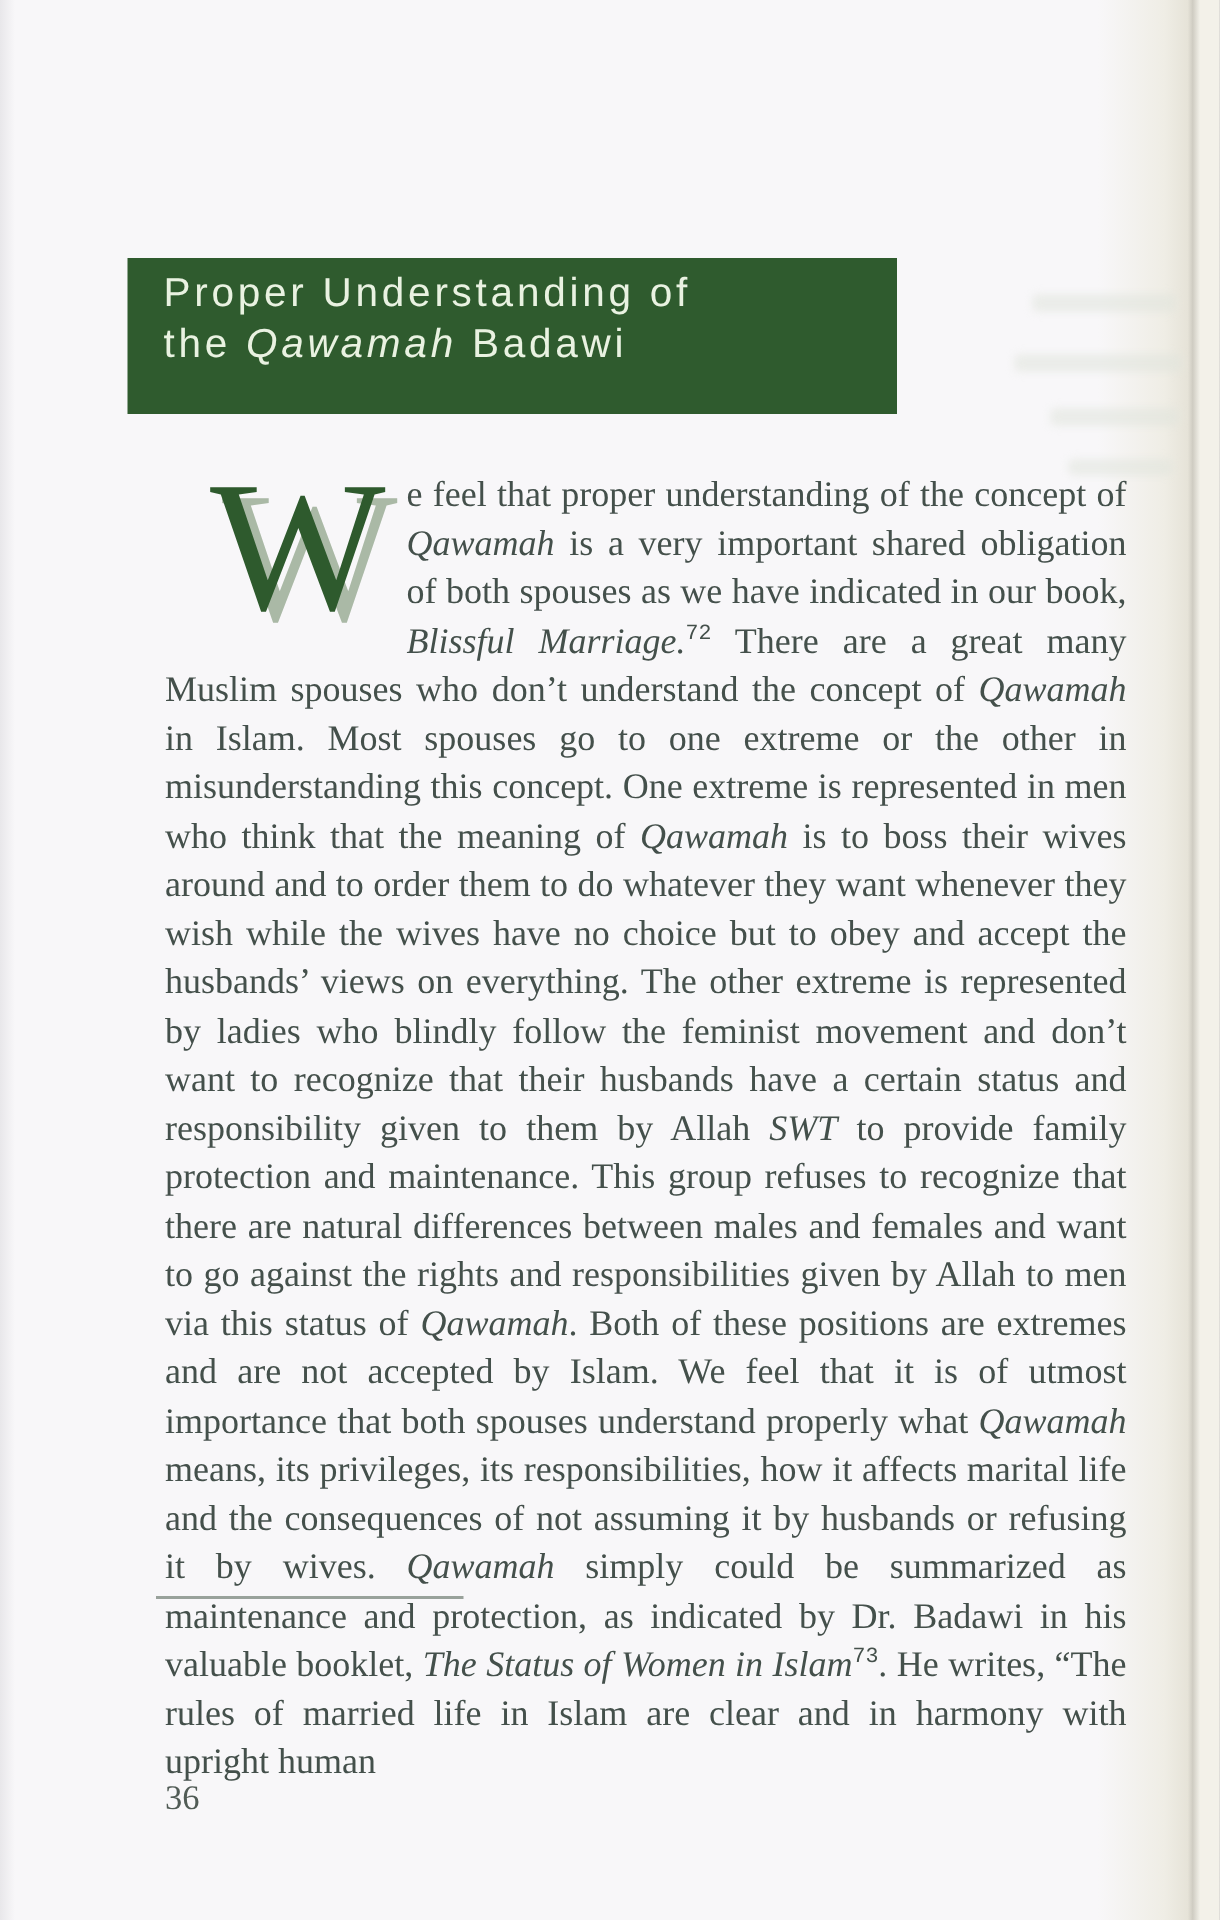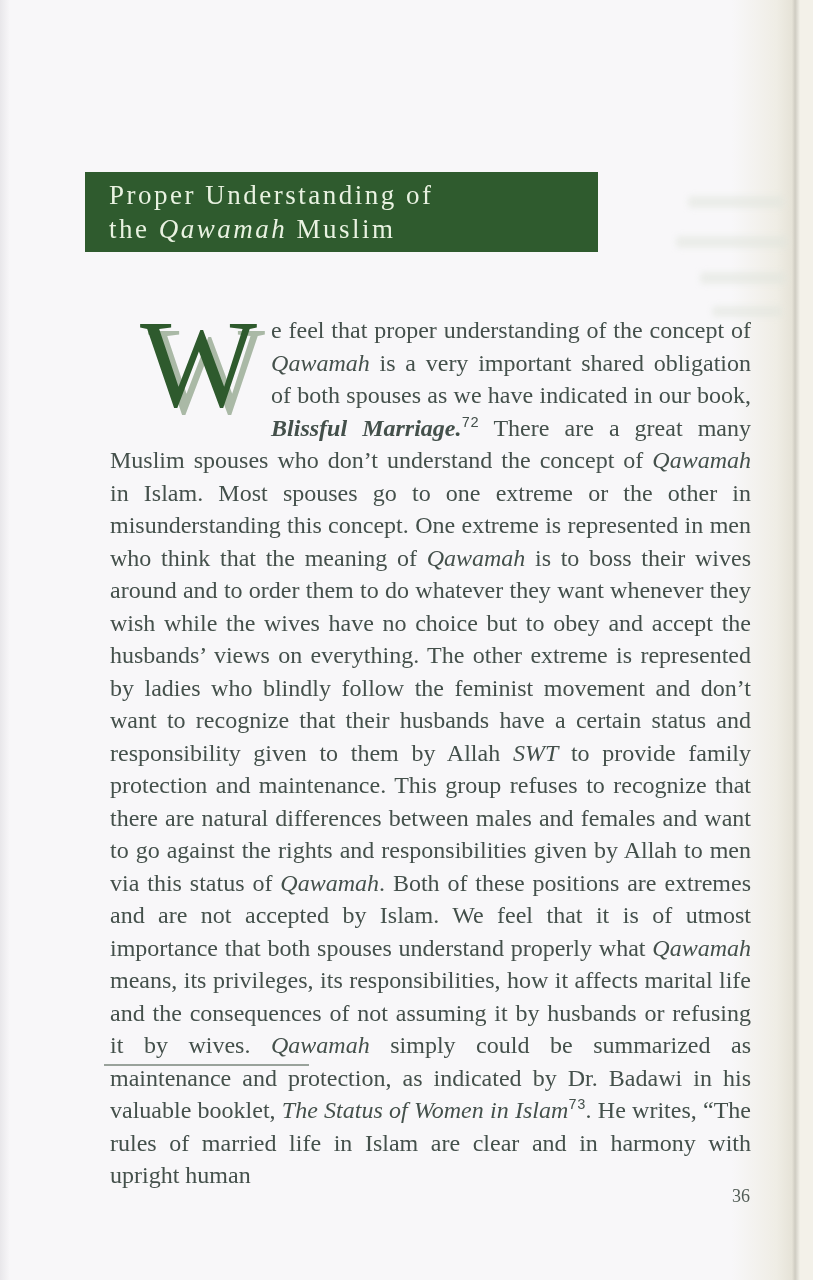--- a/index.html
+++ b/index.html
@@ -26,26 +26,26 @@
     border-radius:4px;
   }
   .bleed.b1{left:688px;top:196px;width:96px;height:12px;}
   .bleed.b2{left:676px;top:236px;width:112px;height:12px;}
   .bleed.b3{left:700px;top:272px;width:86px;height:12px;}
   .bleed.b4{left:712px;top:306px;width:70px;height:11px;}
 
   .banner{
     position:absolute;
     left:85px;top:172px;
-    width:513px;height:80px;
+    width:513px;height:104px;
     background:#2f5b2e;
     box-sizing:border-box;
     padding:6px 0 0 24px;
     color:#e9f2e1;
-    font-family:Liberation Serif, serif;
+    font-family:Liberation Sans, sans-serif;
     font-size:27px;
     line-height:34px;
     letter-spacing:2.5px;
     white-space:nowrap;
   }
   .banner .it{font-style:italic;}
 
   .kicker{
     position:absolute;
     left:147px;top:281px;
@@ -72,21 +72,21 @@
     float:left;
     height:95px;
     margin:3px 14px 0 30px;
     font-size:124px;
     line-height:95px;
     font-weight:normal;
     color:#2e5a2d;
     text-shadow:8px 7px 0 #aab9a6;
   }
   .it{font-style:italic;margin-top:21px;}
-  .bi{font-style:italic;font-weight:bold;}
+  .bi{font-style:italic;font-weight:normal;}
   sup{font-size:0.6em;line-height:0;font-family:Liberation Mono, monospace;}
 
   .fn-rule{
     position:absolute;
     left:104px;top:1064px;
     width:205px;height:2px;
     background:#99a29b;
   }
   .footnotes{
     position:absolute;
@@ -96,41 +96,41 @@
     font-size:17.5px;
     line-height:23.5px;
     text-align:justify;
   }
   .footnote{margin-bottom:11px;}
 
   .page-number{
     position:absolute;
     left:110px;top:1186px;
     width:640px;
-    text-align:right;
+    text-align:left;
     color:#515c56;
-    font-size:18px;
+    font-size:23px;
   }
 </style>
 </head>
 <body>
 
 <div class="page">
 
   <div class="bleed b1"></div>
   <div class="bleed b2"></div>
   <div class="bleed b3"></div>
   <div class="bleed b4"></div>
 
   <div class="banner">
     <div>
       <span>Proper Understanding of</span>
     </div>
     <div>
-      <span>the </span><span class="it">Qawamah</span><span> Muslim</span>
+      <span>the </span><span class="it">Qawamah</span><span> Badawi</span>
     </div>
   </div>
 
 
   <div class="body-copy">
     <span class="dropcap">W</span><span><span>e feel that proper understanding of the concept of </span><span class="it">Qawamah</span><span> is a very important shared obligation of both spouses as we have indicated in our book, </span><span class="bi">Blissful Marriage.</span><sup>72</sup><span> There are a great many Muslim spouses who don’t understand the concept of </span><span class="it">Qawamah</span><span> in Islam. Most spouses go to one extreme or the other in misunderstanding this concept. One extreme is represented in men who think that the meaning of </span><span class="it">Qawamah</span><span> is to boss their wives around and to order them to do whatever they want whenever they wish while the wives have no choice but to obey and accept the husbands’ views on everything. The other extreme is represented by ladies who blindly follow the feminist movement and don’t want to recognize that their husbands have a certain status and responsibility given to them by Allah </span><span class="it">SWT</span><span> to provide family protection and maintenance. This group refuses to recognize that there are natural differences between males and females and want to go against the rights and responsibilities given by Allah to men via this status of </span><span class="it">Qawamah</span><span>. Both of these positions are extremes and are not accepted by Islam. We feel that it is of utmost importance that both spouses understand properly what </span><span class="it">Qawamah</span><span> means, its privileges, its responsibilities, how it affects marital life and the consequences of not assuming it by husbands or refusing it by wives. </span><span class="it">Qawamah</span><span> simply could be summarized as maintenance and protection, as indicated by Dr. Badawi in his valuable booklet, </span><span class="it">The Status of Women in Islam</span><sup>73</sup><span>. He writes, “The rules of married life in Islam are clear and in harmony with upright human</span></span>
   </div>
 
   <div class="fn-rule"></div>
 

